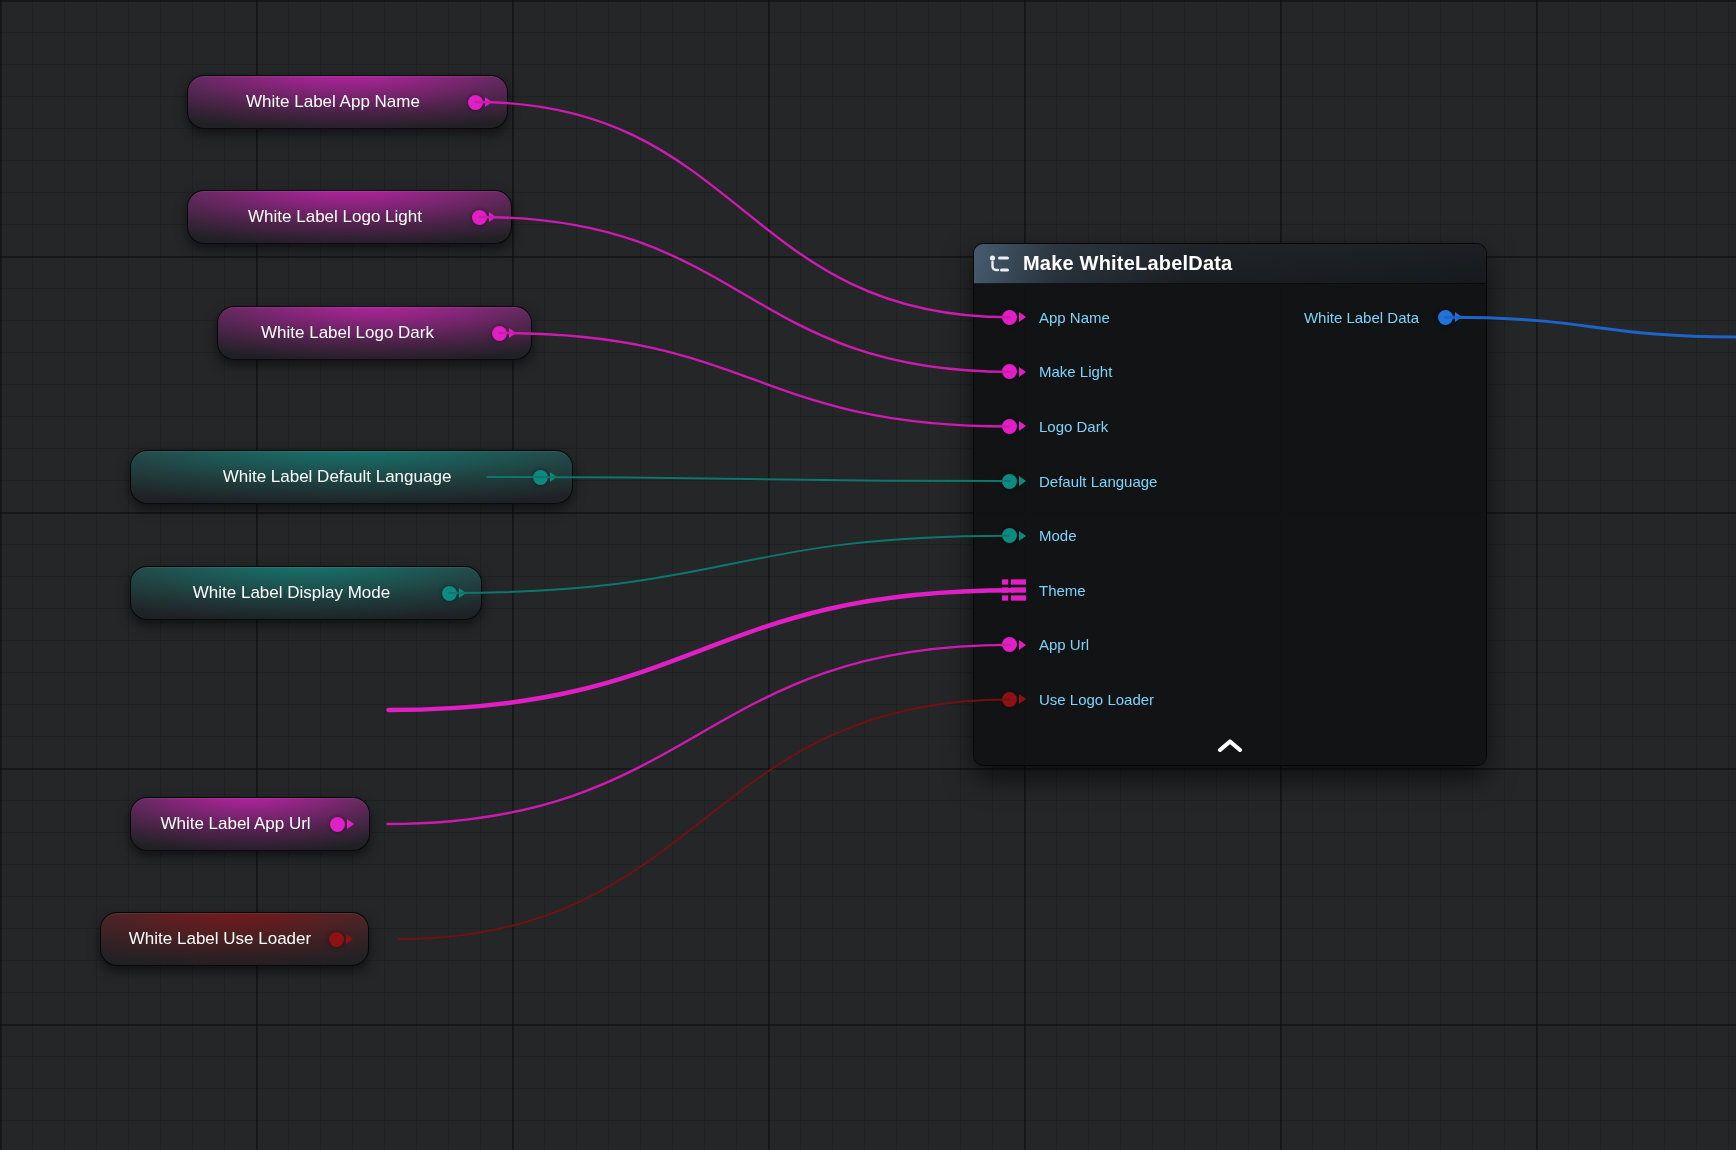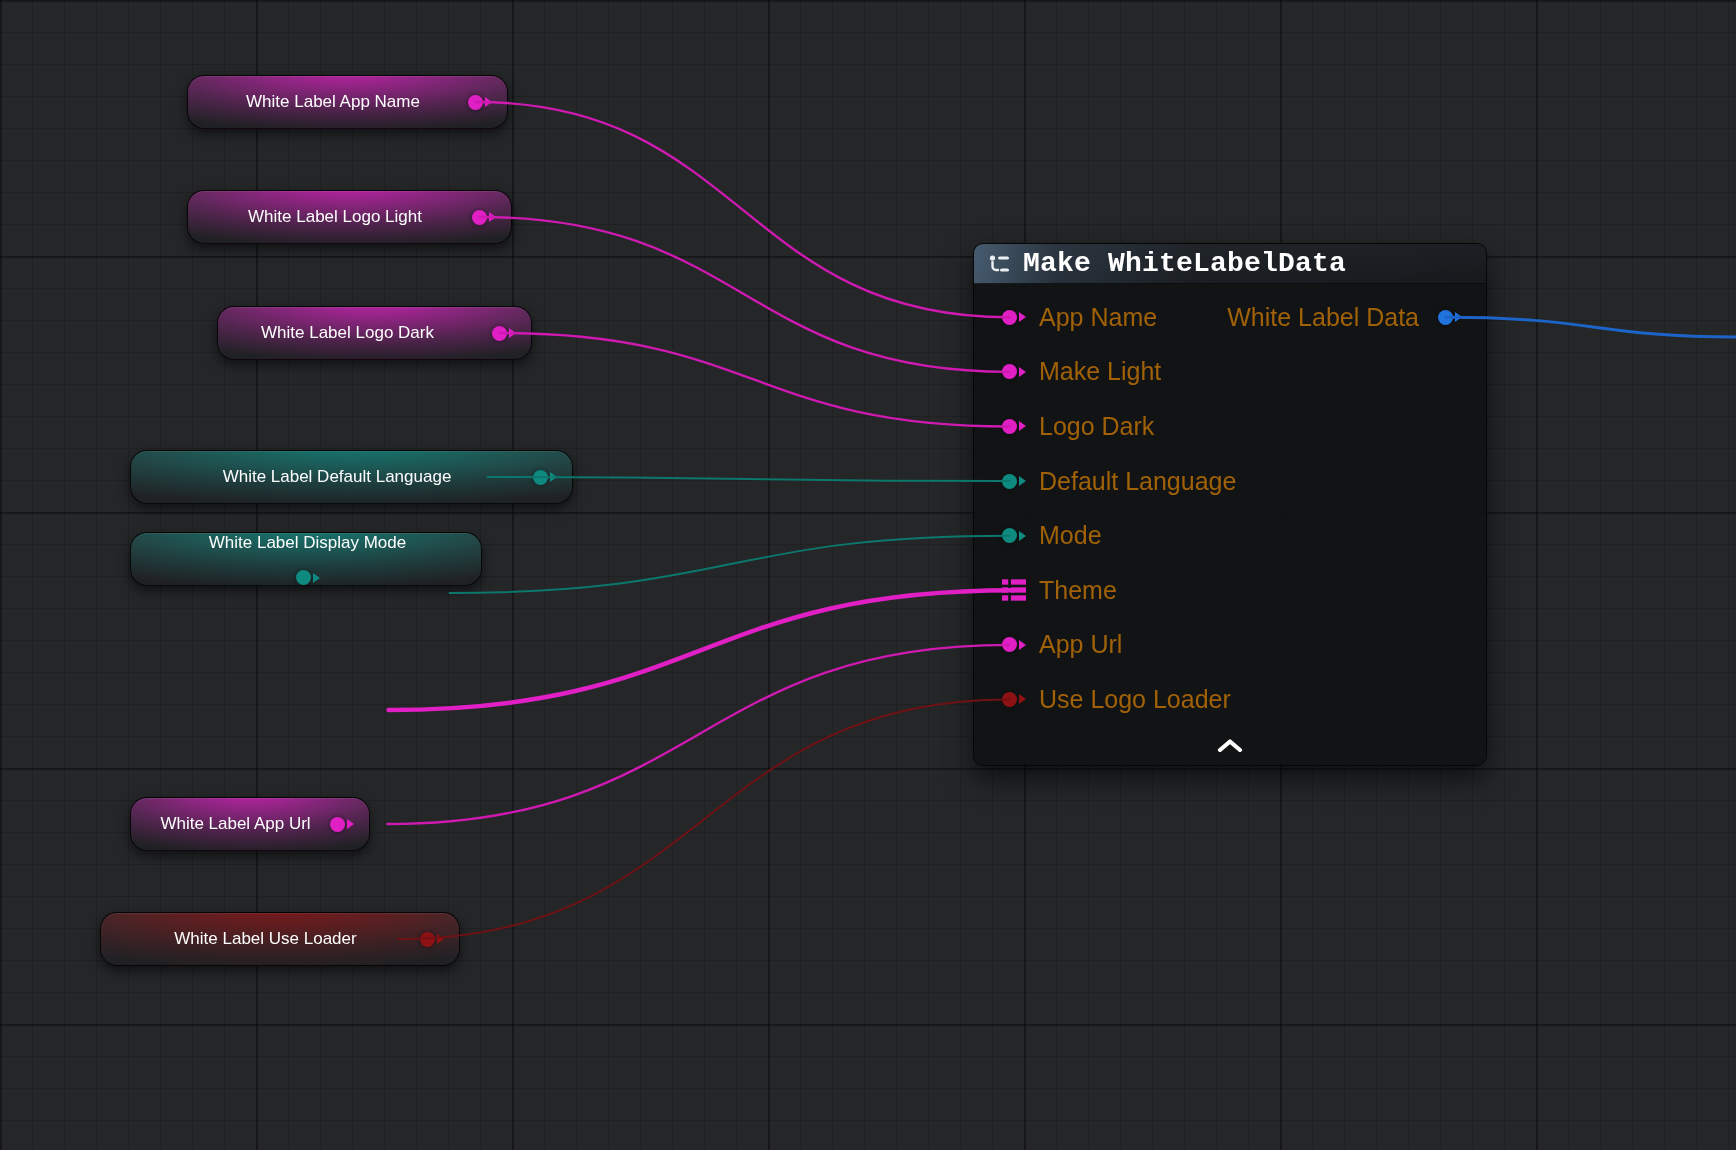--- a/index.html
+++ b/index.html
@@ -52,24 +52,24 @@
     box-shadow:0 12px 28px rgba(0,0,0,0.6);
   }
   .make-header {
     height:40px; border-radius:9px 9px 0 0;
     display:flex; align-items:center; gap:11px; padding:0 14px;
     background:
       linear-gradient(90deg, rgba(112,150,185,0.50) 0%, rgba(70,94,118,0.34) 16%, rgba(40,48,58,0.24) 42%, rgba(22,24,28,0.18) 100%),
       linear-gradient(#1e2125, #17191c);
     border-bottom:1px solid rgba(0,0,0,0.65);
   }
-  .make-title { color:#ffffff; font-size:28px; font-weight:bold; letter-spacing:0.2px;font-family:Liberation Mono, monospace; }
+  .make-title { color:#ffffff; font-size:20px; font-weight:bold; letter-spacing:0.2px; }
   .pin-rows { padding-top:6px; }
   .pin-row { height:54.6px; display:flex; align-items:center; gap:13px; padding:0 20px; }
-  .row-label { color:#a16207; font-size:25px; white-space:nowrap; }
+  .row-label { color:#7dd3fc; font-size:15px; white-space:nowrap; }
   .node-output {
     position:absolute; top:46px; right:24px; height:54.6px;
     display:flex; align-items:center; gap:11px;
   }
   .collapse { height:38px; display:flex; align-items:center; justify-content:center; cursor:pointer; }
 </style>
 </head>
 <body>
 
 <div id="canvas">
@@ -211,37 +211,37 @@
       </span>
     </div>
     <div class="getter" style="left: 130px; top: 450px; width: 443px; --pin: #0e8a80; --glow-strong: rgba(14,138,128,0.8); --glow-soft: rgba(14,138,128,0.24);">
       <span class="getter-label">White Label Default Language</span>
       <span class="pin">
         <span class="pin-circle"></span>
 
         <span class="pin-wedge"></span>
       </span>
     </div>
-    <div class="getter" style="left: 130px; top: 532px; width: 352px; flex-direction: column; --pin: #0e8a80; --glow-strong: rgba(14,138,128,0.8); --glow-soft: rgba(14,138,128,0.24);">
+    <div class="getter" style="left: 130px; top: 566px; width: 352px; --pin: #0e8a80; --glow-strong: rgba(14,138,128,0.8); --glow-soft: rgba(14,138,128,0.24);">
       <span class="getter-label">White Label Display Mode</span>
       <span class="pin">
         <span class="pin-circle"></span>
 
         <span class="pin-wedge"></span>
       </span>
     </div>
     <div class="getter" style="left: 130px; top: 797px; width: 240px; --pin: #e01fc5; --glow-strong: rgba(224,31,197,0.8); --glow-soft: rgba(224,31,197,0.24);">
       <span class="getter-label">White Label App Url</span>
       <span class="pin">
         <span class="pin-circle"></span>
 
         <span class="pin-wedge"></span>
       </span>
     </div>
-    <div class="getter" style="left: 100px; top: 912px; width: 360px; --pin: #8e1113; --glow-strong: rgba(142,17,19,0.8); --glow-soft: rgba(142,17,19,0.24);">
+    <div class="getter" style="left: 100px; top: 912px; width: 269px; --pin: #8e1113; --glow-strong: rgba(142,17,19,0.8); --glow-soft: rgba(142,17,19,0.24);">
       <span class="getter-label">White Label Use Loader</span>
       <span class="pin">
         <span class="pin-circle"></span>
 
         <span class="pin-wedge"></span>
       </span>
     </div>
   </div>
 
 </body></html>

